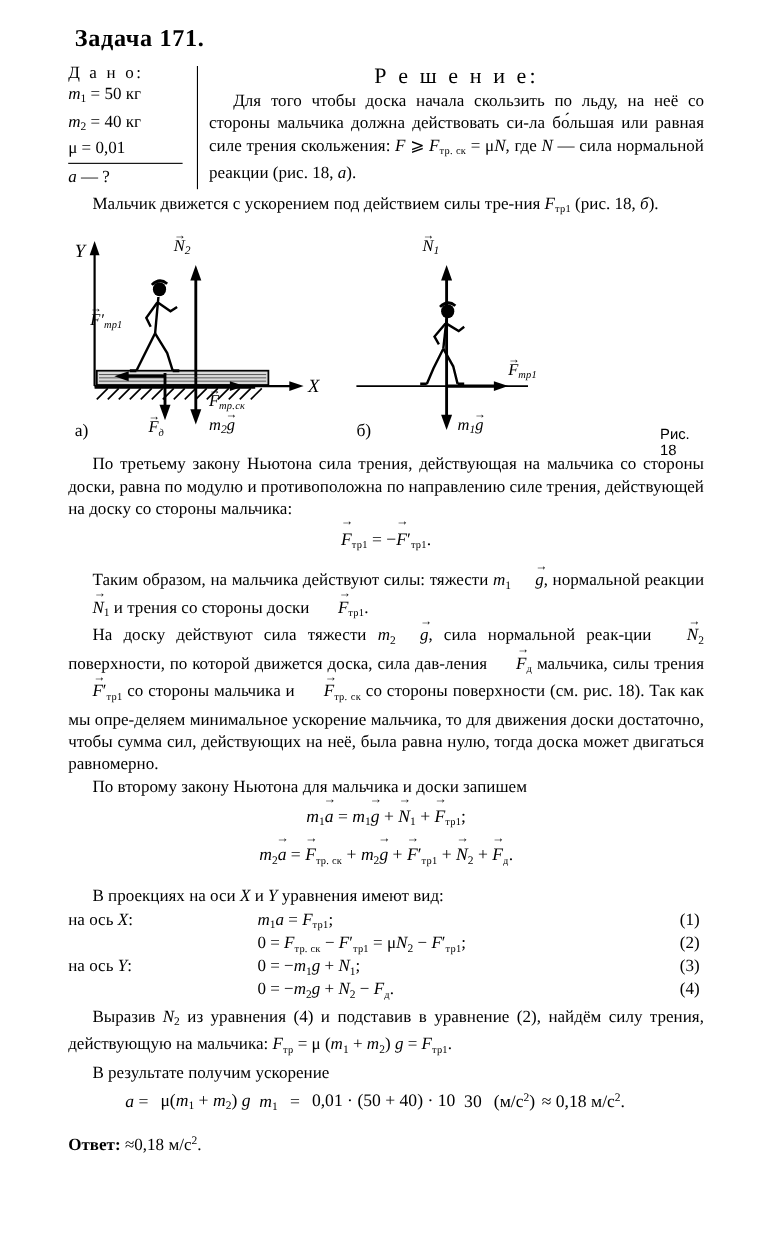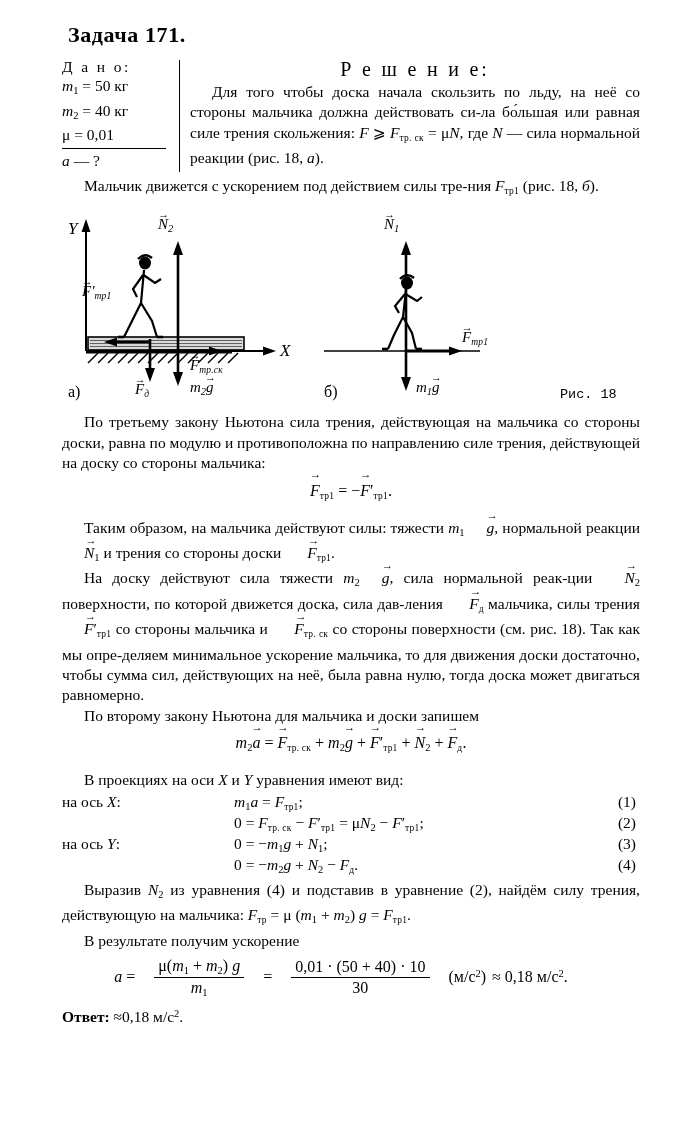--- a/index.html
+++ b/index.html
@@ -150,52 +150,53 @@
     display: flex;
     align-items: center;
     justify-content: center;
     font-size: 16px;
     margin-top: 6px;
     margin-left: -20px;
   }
   .final-eq .piece { margin: 0 3px; white-space: nowrap; }
   .frac {
     display: inline-flex;
-    flex-direction: column;
+    flex-direction: row;
     align-items: center;
     vertical-align: middle;
-    margin: 0 16px;
+    margin: 0 4px;
   }
   .frac .top { padding: 0 4px 1px 4px; white-space: nowrap; }
   .frac .bar { width: 100%; border-top: 1.3px solid #000; }
   .frac .bot { padding: 1px 4px 0 4px; white-space: nowrap; text-align: center; }
   .answer {
     font-size: 15.5px;
-    margin-top: 10px;
+    margin-top: 20px;
   }
   .answer b { font-weight: bold; }
 
   
   .figure {
     position: relative;
     width: 578px;
     height: 196px;
     margin-top: 10px;
   }
   .figure svg { display: block; }
   .fig-label {
     position: absolute;
     font-size: 15px;
     font-style: italic;
   }
   .fig-cap {
     position: absolute;
     font-size: 13.5px;
     font-style: normal;
-    font-family: Liberation Mono, monospace;
+    font-family: Liberation Sans, sans-serif;
+    margin-left: 40px;
   }
 </style>
 </head>
 <body>
 
 <div class="page">
   <div class="content">
 
     <div class="task-title">Задача 171.</div>
 
@@ -337,20 +338,21 @@
     <div class="eq"><span class="vec">F</span><span class="subw">тр1</span> = −<span class="vec">F</span>′<span class="subw">тр1</span>.</div>
 
     <div class="spacer-s"></div>
 
     <p class="para">Таким образом, на мальчика действуют силы: тяжести <i class="mv">m</i><span class="sub">1</span><span class="vec">g</span>, нормальной реакции <span class="vec">N</span><span class="sub">1</span> и трения со стороны доски <span class="vec">F</span><span class="subw">тр1</span>.</p>
 
     <p class="para">На доску действуют сила тяжести <i class="mv">m</i><span class="sub">2</span><span class="vec">g</span>, сила нормальной реак‑ции <span class="vec">N</span><span class="sub">2</span> поверхности, по которой движется доска, сила дав‑ления <span class="vec">F</span><span class="subw">д</span> мальчика, силы трения <span class="vec">F</span>′<span class="subw">тр1</span> со стороны мальчика и <span class="vec">F</span><span class="subw">тр. ск</span> со стороны поверхности (см. рис. 18). Так как мы опре‑деляем минимальное ускорение мальчика, то для движения доски достаточно, чтобы сумма сил, действующих на неё, была равна нулю, тогда доска может двигаться равномерно.</p>
 
     <p class="para">По второму закону Ньютона для мальчика и доски запишем</p>
 
+    <div class="eq"><i class="mv">m</i><span class="sub">1</span><span class="vec">a</span> = <i class="mv">m</i><span class="sub">1</span><span class="vec">g</span> + <span class="vec">N</span><span class="sub">1</span> + <span class="vec">F</span><span class="subw">тр1</span>;</div>
     <div class="eq"><i class="mv">m</i><span class="sub">2</span><span class="vec">a</span> = <span class="vec">F</span><span class="subw">тр. ск</span> + <i class="mv">m</i><span class="sub">2</span><span class="vec">g</span> + <span class="vec">F</span>′<span class="subw">тр1</span> + <span class="vec">N</span><span class="sub">2</span> + <span class="vec">F</span><span class="subw">д</span>.</div>
 
     <div class="spacer-s"></div>
 
     <p class="para">В проекциях на оси <i class="mv">X</i> и <i class="mv">Y</i> уравнения имеют вид:</p>
 
     <div class="proj">
       <span class="axis">на ось <i class="mv">X</i>:</span>
       <span class="body"><i class="mv">m</i><span class="sub">1</span><i class="mv">a</i> = <i class="mv">F</i><span class="subw">тр1</span>;</span>
       <span class="num">(1)</span>

